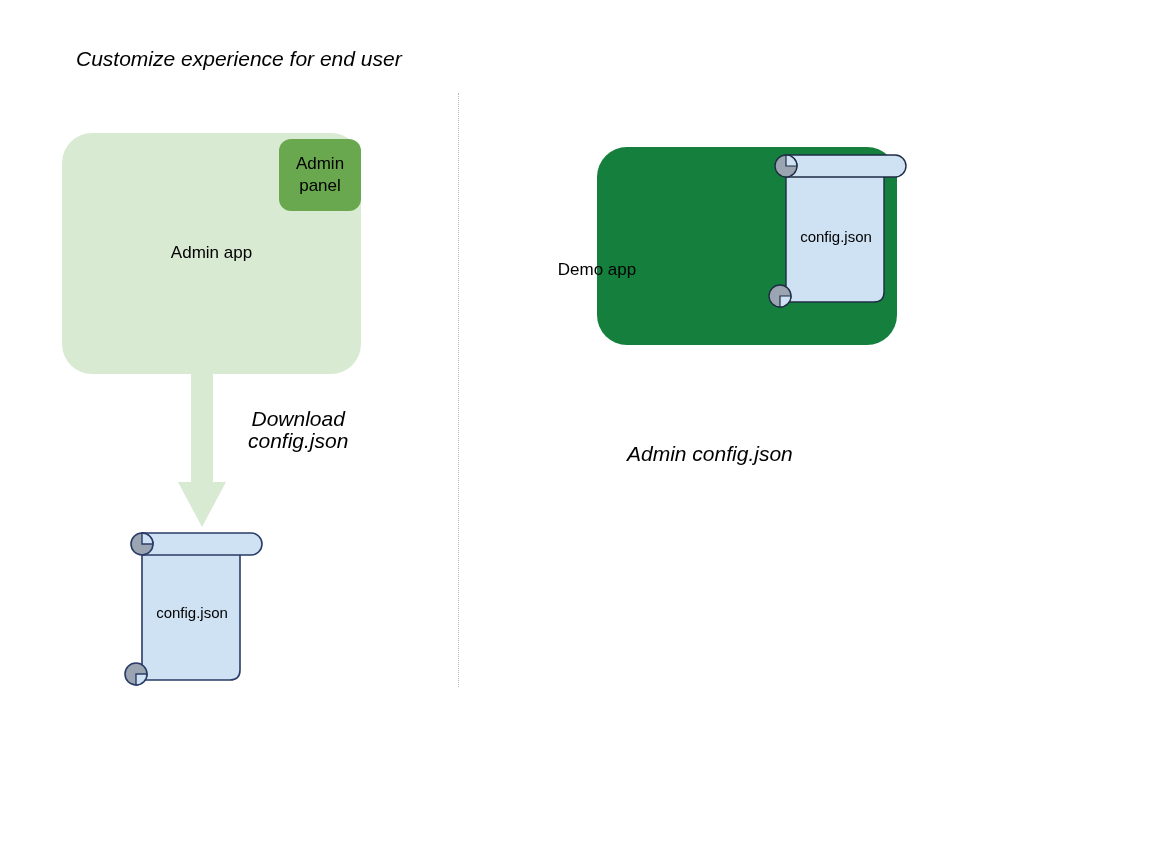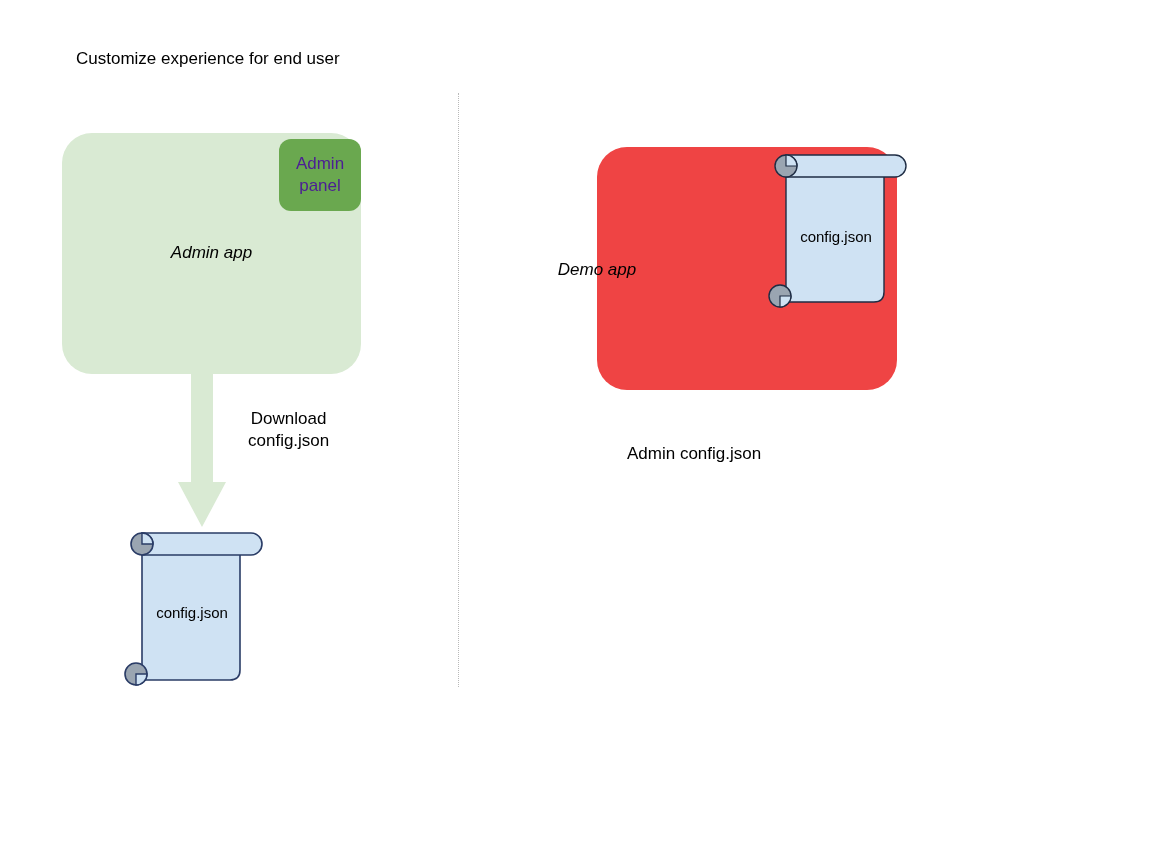--- a/index.html
+++ b/index.html
@@ -15,25 +15,26 @@
     overflow: hidden;
     font-family: "Liberation Sans", sans-serif;
     color: #000000;
   }
   .canvas {
     position: absolute;
     inset: 0;
   }
   .label {
     position: absolute;
-    font-size: 17px;
+    font-size: 21px;
     line-height: 22px;
     color: #000000;
     white-space: pre-line;
     text-align: center;
+    font-style: italic;
   }
   
   #heading-left {
     left: 76px;
     top: 48px;
     text-align: left;
   }
   #heading-right {
     left: 605px;
     top: 48px;
@@ -57,50 +58,49 @@
     left: 62px;
     top: 133px;
     width: 299px;
     height: 241px;
     background: #d9ead3;
   }
   #demo-app-box {
     left: 597px;
     top: 147px;
     width: 300px;
-    height: 243px;
-    background: #ef4444;
+    height: 198px;
+    background: #15803d;
   }
   .app-box-label {
     position: absolute;
     width: 100%;
     text-align: center;
     font-size: 17px;
     color: #000000;
-    font-style: italic;
   }
   #admin-app-label { top: 110px; }
   #demo-app-label  { top: 113px; left: -150px; width: 300px; }
 
   
   #admin-panel {
     position: absolute;
     left: 279px;
     top: 139px;
     width: 82px;
     height: 72px;
     background: #6aa84f;
     border-radius: 12px;
     display: flex;
     align-items: center;
     justify-content: center;
     text-align: center;
     font-size: 17px;
     line-height: 22px;
-    color: #4c1d95;
+    color: #000000;
     white-space: pre-line;
   }
 
   
   #download-arrow {
     position: absolute;
     left: 176px;
     top: 372px;
     width: 52px;
     height: 157px;

